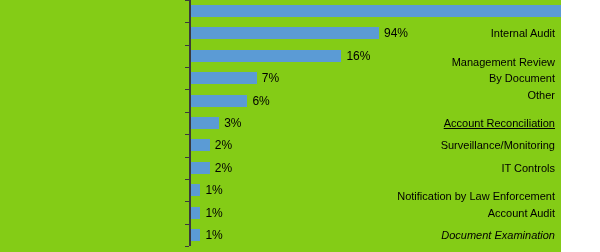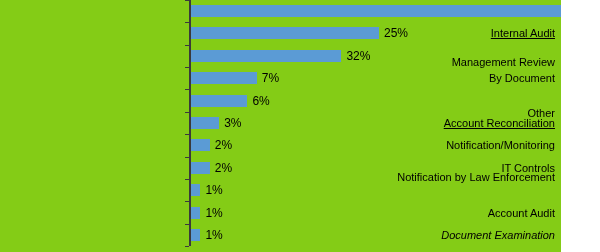--- a/index.html
+++ b/index.html
@@ -61,28 +61,28 @@
     white-space: nowrap;
   }
 </style>
 </head>
 <body>
 
 <div id="chart">
 
   <div id="labels">
       <div class="cat-label" style="top: 5px; width: 189px;">Tip</div>
-      <div class="cat-label" style="top: 27.4px; width: 189px; text-decoration: underline;">Internal Audit</div>
+      <div class="cat-label" style="top: 27.4px; width: 189px;">Internal Audit</div>
       <div class="cat-label" style="top: 48px; width: 189px; margin-top: 8px;">Management Review</div>
       <div class="cat-label" style="top: 72.2px; width: 189px;">By Document</div>
-      <div class="cat-label" style="top: 107px; width: 189px;">Other</div>
+      <div class="cat-label" style="top: 89px; width: 189px;">Other</div>
       <div class="cat-label" style="top: 117px; width: 189px; text-decoration: underline;">Account Reconciliation</div>
-      <div class="cat-label" style="top: 139.4px; width: 189px;">Notification/Monitoring</div>
+      <div class="cat-label" style="top: 139.4px; width: 189px;">Surveillance/Monitoring</div>
       <div class="cat-label" style="top: 161.8px; width: 189px;">IT Controls</div>
-      <div class="cat-label" style="top: 171px; width: 189px;">Notification by Law Enforcement</div>
+      <div class="cat-label" style="top: 190px; width: 189px;">Notification by Law Enforcement</div>
       <div class="cat-label" style="top: 206.6px; width: 189px;">Account Audit</div>
       <div class="cat-label" style="top: 229px; width: 189px; font-style: italic;">Document Examination</div>
     </div>
   <div id="ticks">
       <div class="tick" style="left: 185px; top: 0px;"></div>
       <div class="tick" style="left: 185px; top: 22px;"></div>
       <div class="tick" style="left: 185px; top: 45px;"></div>
       <div class="tick" style="left: 185px; top: 67px;"></div>
       <div class="tick" style="left: 185px; top: 89px;"></div>
       <div class="tick" style="left: 185px; top: 112px;"></div>
@@ -91,23 +91,23 @@
       <div class="tick" style="left: 185px; top: 179px;"></div>
       <div class="tick" style="left: 185px; top: 201px;"></div>
       <div class="tick" style="left: 185px; top: 224px;"></div>
       <div class="tick" style="left: 185px; top: 246px;"></div>
     </div>
   <div class="axis-line" id="axis" style="left: 189px; top: -0.2px; width: 2px; height: 246.4px;"></div>
   <div id="bars">
       <div class="bar" style="left: 191px; top: 5px; width: 376px; height: 12px; background: rgb(91, 155, 213);"></div>
       <div class="bar-value" style="left: 572px; top: 5px;">40%</div>
       <div class="bar" style="left: 191px; top: 27.4px; width: 188px; height: 12px; background: rgb(91, 155, 213);"></div>
-      <div class="bar-value" style="left: 384px; top: 27.4px;">25%</div>
+      <div class="bar-value" style="left: 384px; top: 27.4px;">94%</div>
       <div class="bar" style="left: 191px; top: 49.8px; width: 150.4px; height: 12px; background: rgb(91, 155, 213);"></div>
-      <div class="bar-value" style="left: 346.4px; top: 49.8px;">32%</div>
+      <div class="bar-value" style="left: 346.4px; top: 49.8px;">16%</div>
       <div class="bar" style="left: 191px; top: 72.2px; width: 65.8px; height: 12px; background: rgb(91, 155, 213);"></div>
       <div class="bar-value" style="left: 261.8px; top: 72.2px;">7%</div>
       <div class="bar" style="left: 191px; top: 94.6px; width: 56.4px; height: 12px; background: rgb(91, 155, 213);"></div>
       <div class="bar-value" style="left: 252.4px; top: 94.6px;">6%</div>
       <div class="bar" style="left: 191px; top: 117px; width: 28.2px; height: 12px; background: rgb(91, 155, 213);"></div>
       <div class="bar-value" style="left: 224.2px; top: 117px;">3%</div>
       <div class="bar" style="left: 191px; top: 139.4px; width: 18.8px; height: 12px; background: rgb(91, 155, 213);"></div>
       <div class="bar-value" style="left: 214.8px; top: 139.4px;">2%</div>
       <div class="bar" style="left: 191px; top: 161.8px; width: 18.8px; height: 12px; background: rgb(91, 155, 213);"></div>
       <div class="bar-value" style="left: 214.8px; top: 161.8px;">2%</div>

